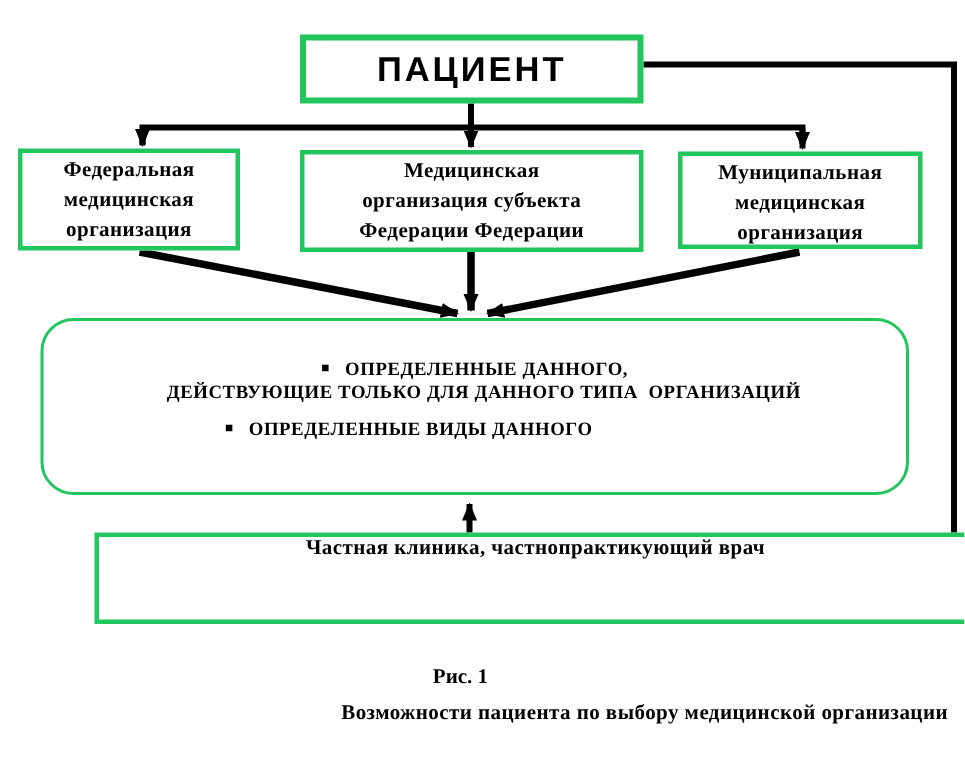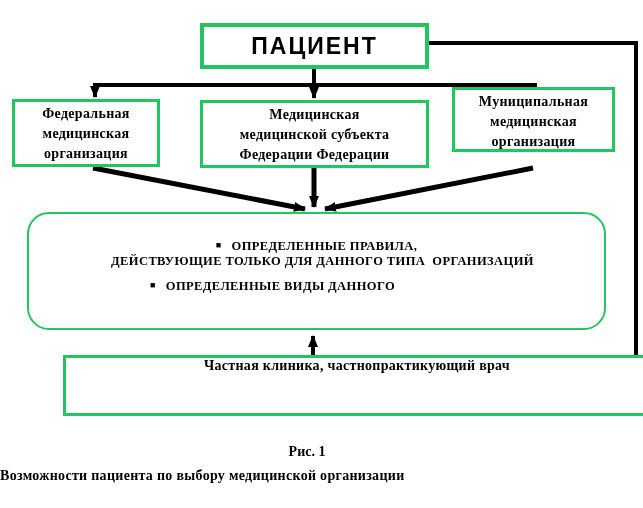--- a/index.html
+++ b/index.html
@@ -34,21 +34,21 @@
     line-height: 38px;
   }
   .org {
     font-size: 14px;
     line-height: 20px;
     padding-top: 2px;
     letter-spacing: 0.3px;
   }
   .org-fed  { left: 12px;  top: 99px;  width: 148px; height: 68px; }
   .org-subj { left: 200px; top: 100px; width: 229px; height: 68px; }
-  .org-mun  { left: 452px; top: 87px; width: 163px; height: 65px; }
+  .org-mun  { left: 452px; top: 101px; width: 163px; height: 65px; }
   .rules {
     left: 27px; top: 212px; width: 579px; height: 118px;
     border-width: 2px;
     border-radius: 22px;
     font-size: 12.5px;
     line-height: 15px;
     letter-spacing: 0.4px;
     padding-top: 24px;
   }
   .rules .line2 { white-space: pre-wrap; padding-left: 12px; }
@@ -70,21 +70,21 @@
   .caption-fig {
     position: absolute;
     left: 17px; top: 444px; width: 580px;
     text-align: center;
     font-weight: bold;
     font-size: 14px;
   }
   .caption-title {
     position: absolute;
     left: 0; top: 468px; width: 632px;
-    text-align: left;
+    text-align: right;
     font-weight: bold;
     font-size: 14px;
     letter-spacing: 0.3px;
   }
 </style>
 </head>
 <body>
 
 <div class="canvas">
 
@@ -116,33 +116,33 @@
   </div>
 
   <div class="box org org-fed">
     <div>Федеральная</div>
     <div>медицинская</div>
     <div>организация</div>
   </div>
 
   <div class="box org org-subj">
     <div>Медицинская</div>
-    <div>медицинской субъекта</div>
+    <div>организация субъекта</div>
     <div>Федерации Федерации</div>
   </div>
 
   <div class="box org org-mun">
     <div>Муниципальная</div>
     <div>медицинская</div>
     <div>организация</div>
   </div>
 
   <div class="box rules">
     <div class="item1">
-      <span class="bullet">■</span><span>ОПРЕДЕЛЕННЫЕ ПРАВИЛА,</span>
+      <span class="bullet">■</span><span>ОПРЕДЕЛЕННЫЕ ДАННОГО,</span>
     </div>
     <div class="line2">ДЕЙСТВУЮЩИЕ ТОЛЬКО ДЛЯ ДАННОГО ТИПА  ОРГАНИЗАЦИЙ</div>
     <div class="item2">
       <span class="bullet">■</span><span>ОПРЕДЕЛЕННЫЕ ВИДЫ ДАННОГО</span>
     </div>
   </div>
 
   <div class="box private">
     <span>Частная клиника, частнопрактикующий врач</span>
   </div>

